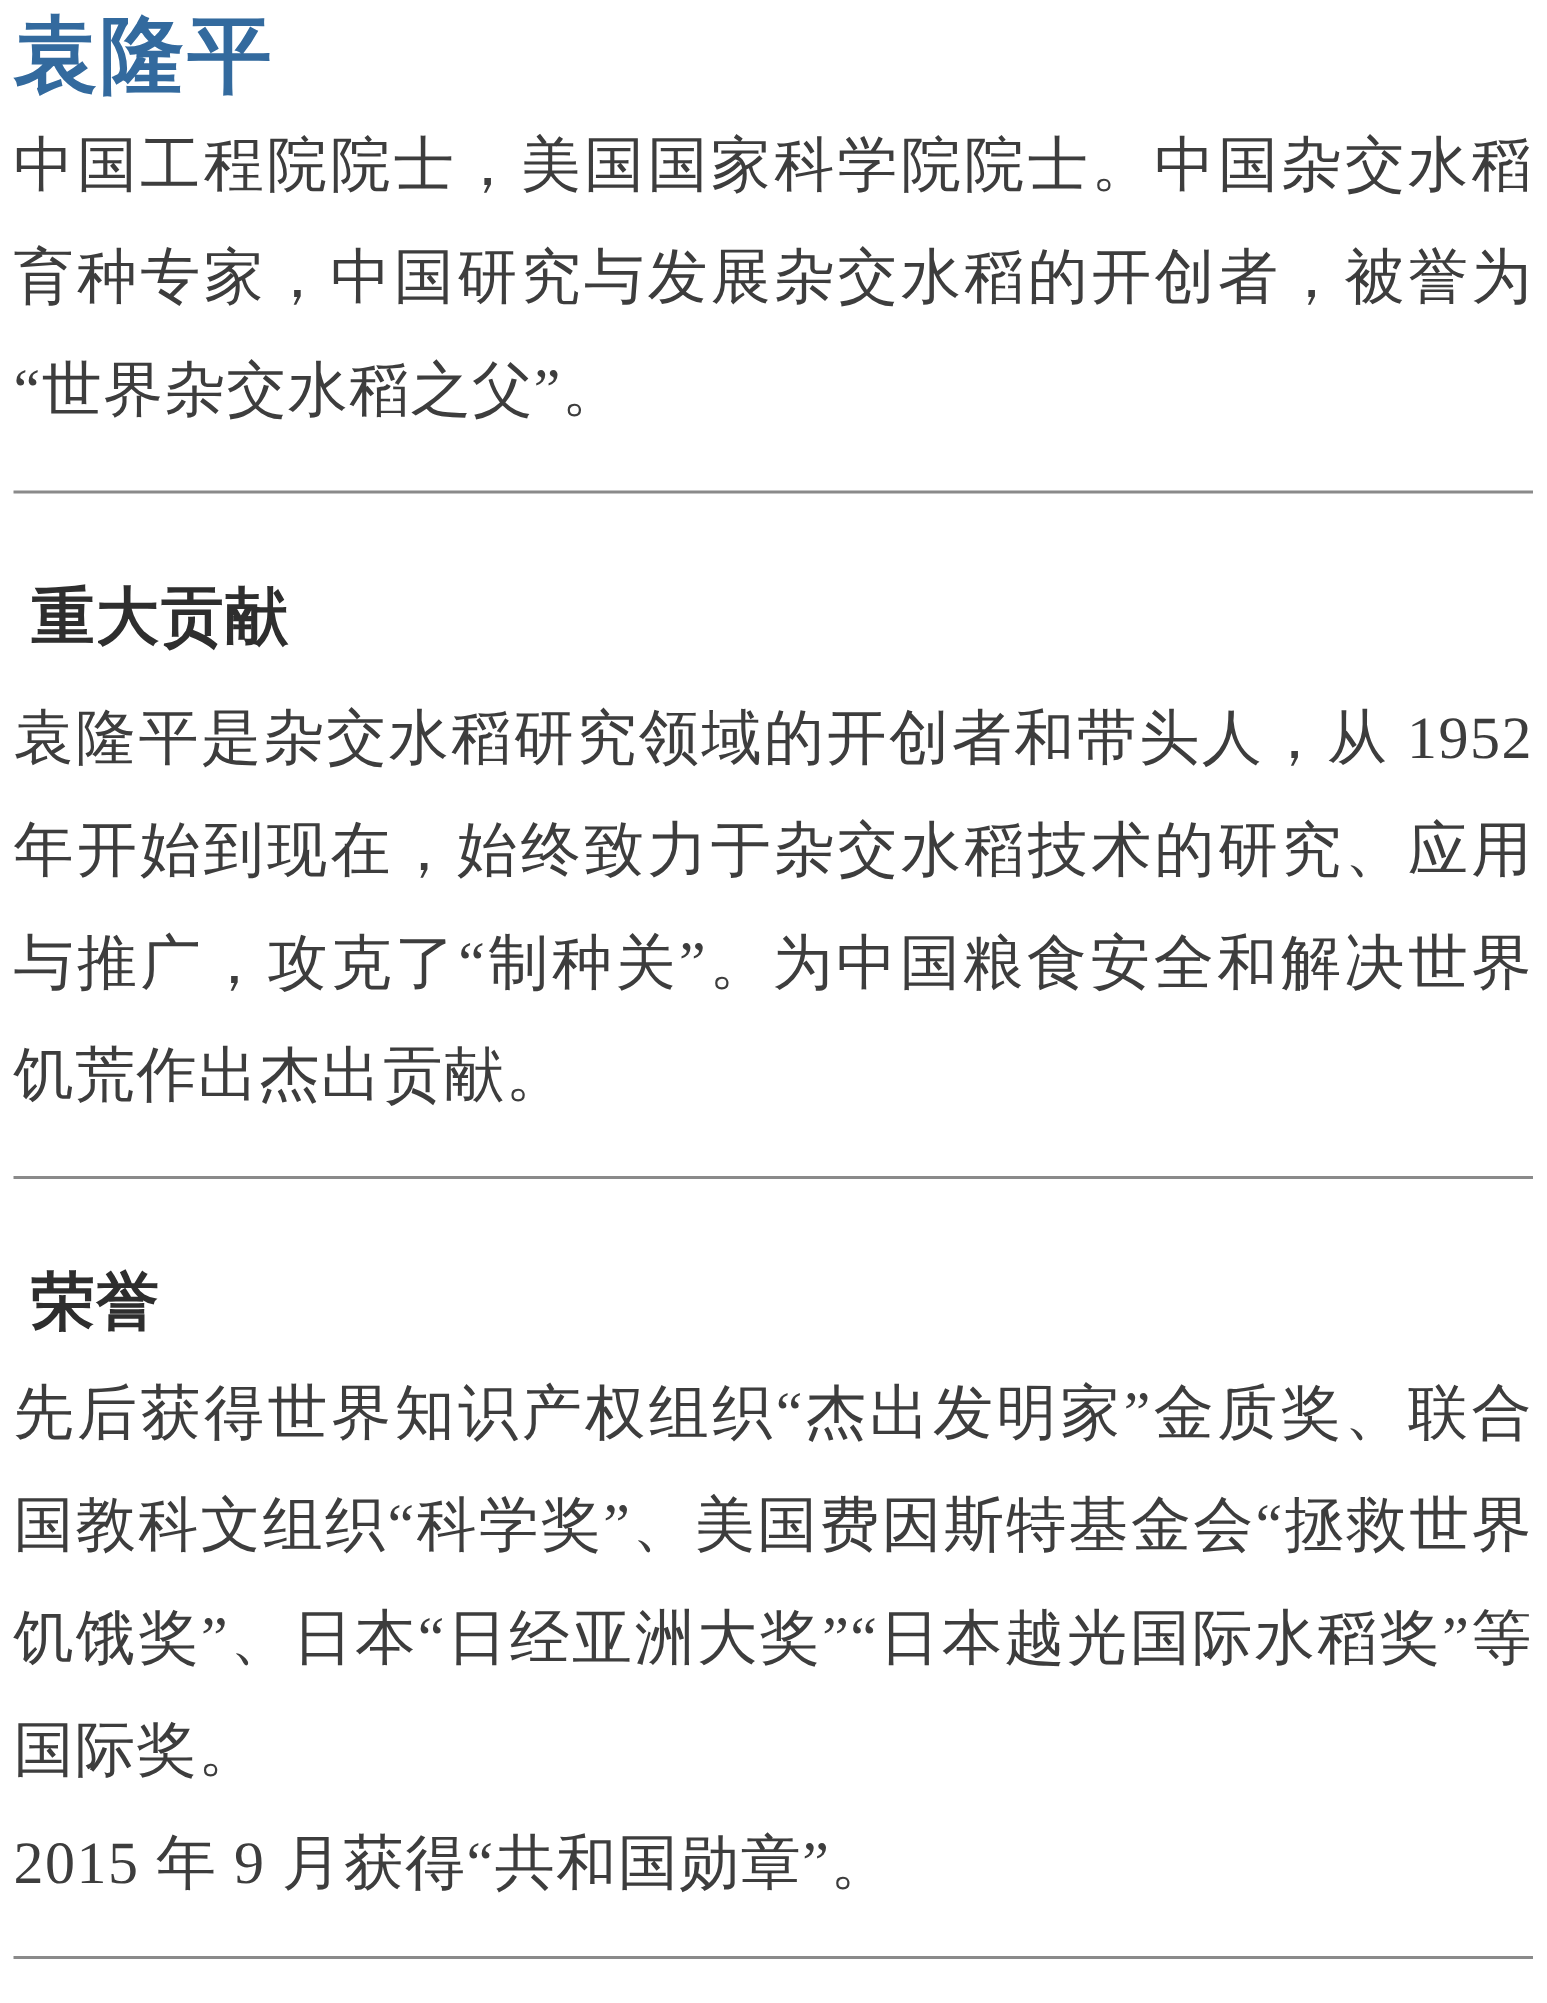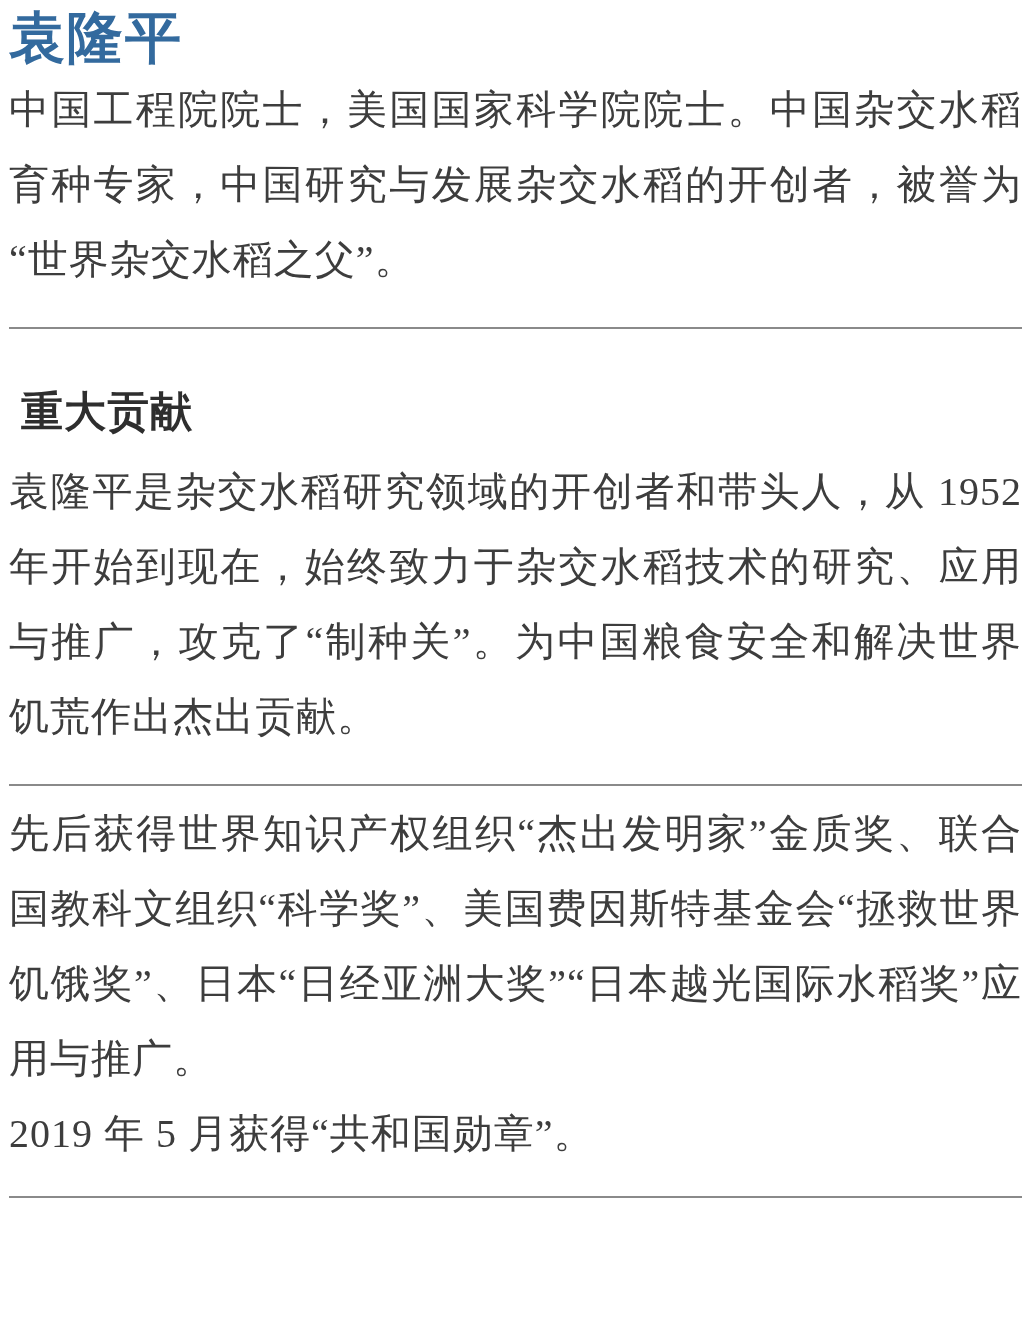--- a/index.html
+++ b/index.html
@@ -71,20 +71,21 @@
   <p class="body-para">中国工程院院士，美国国家科学院院士。中国杂交水稻育种专家，中国研究与发展杂交水稻的开创者，被誉为“世界杂交水稻之父”。</p>
 
   <hr class="divider d1">
 
   <h2 class="section-heading">重大贡献</h2>
 
   <p class="body-para para-contrib">袁隆平是杂交水稻研究领域的开创者和带头人，从 1952 年开始到现在，始终致力于杂交水稻技术的研究、应用与推广，攻克了“制种关”。为中国粮食安全和解决世界饥荒作出杰出贡献。</p>
 
   <hr class="divider d2">
 
+  <h2 class="section-heading">荣誉</h2>
 
-  <p class="body-para para-honors">先后获得世界知识产权组织“杰出发明家”金质奖、联合国教科文组织“科学奖”、美国费因斯特基金会“拯救世界饥饿奖”、日本“日经亚洲大奖”“日本越光国际水稻奖”应用与推广。</p>
+  <p class="body-para para-honors">先后获得世界知识产权组织“杰出发明家”金质奖、联合国教科文组织“科学奖”、美国费因斯特基金会“拯救世界饥饿奖”、日本“日经亚洲大奖”“日本越光国际水稻奖”等国际奖。</p>
 
-  <p class="body-para para-medal">2019 年 5 月获得“共和国勋章”。</p>
+  <p class="body-para para-medal">2015 年 9 月获得“共和国勋章”。</p>
 
   <hr class="divider d3">
 
 </div>
 
 </body></html>

